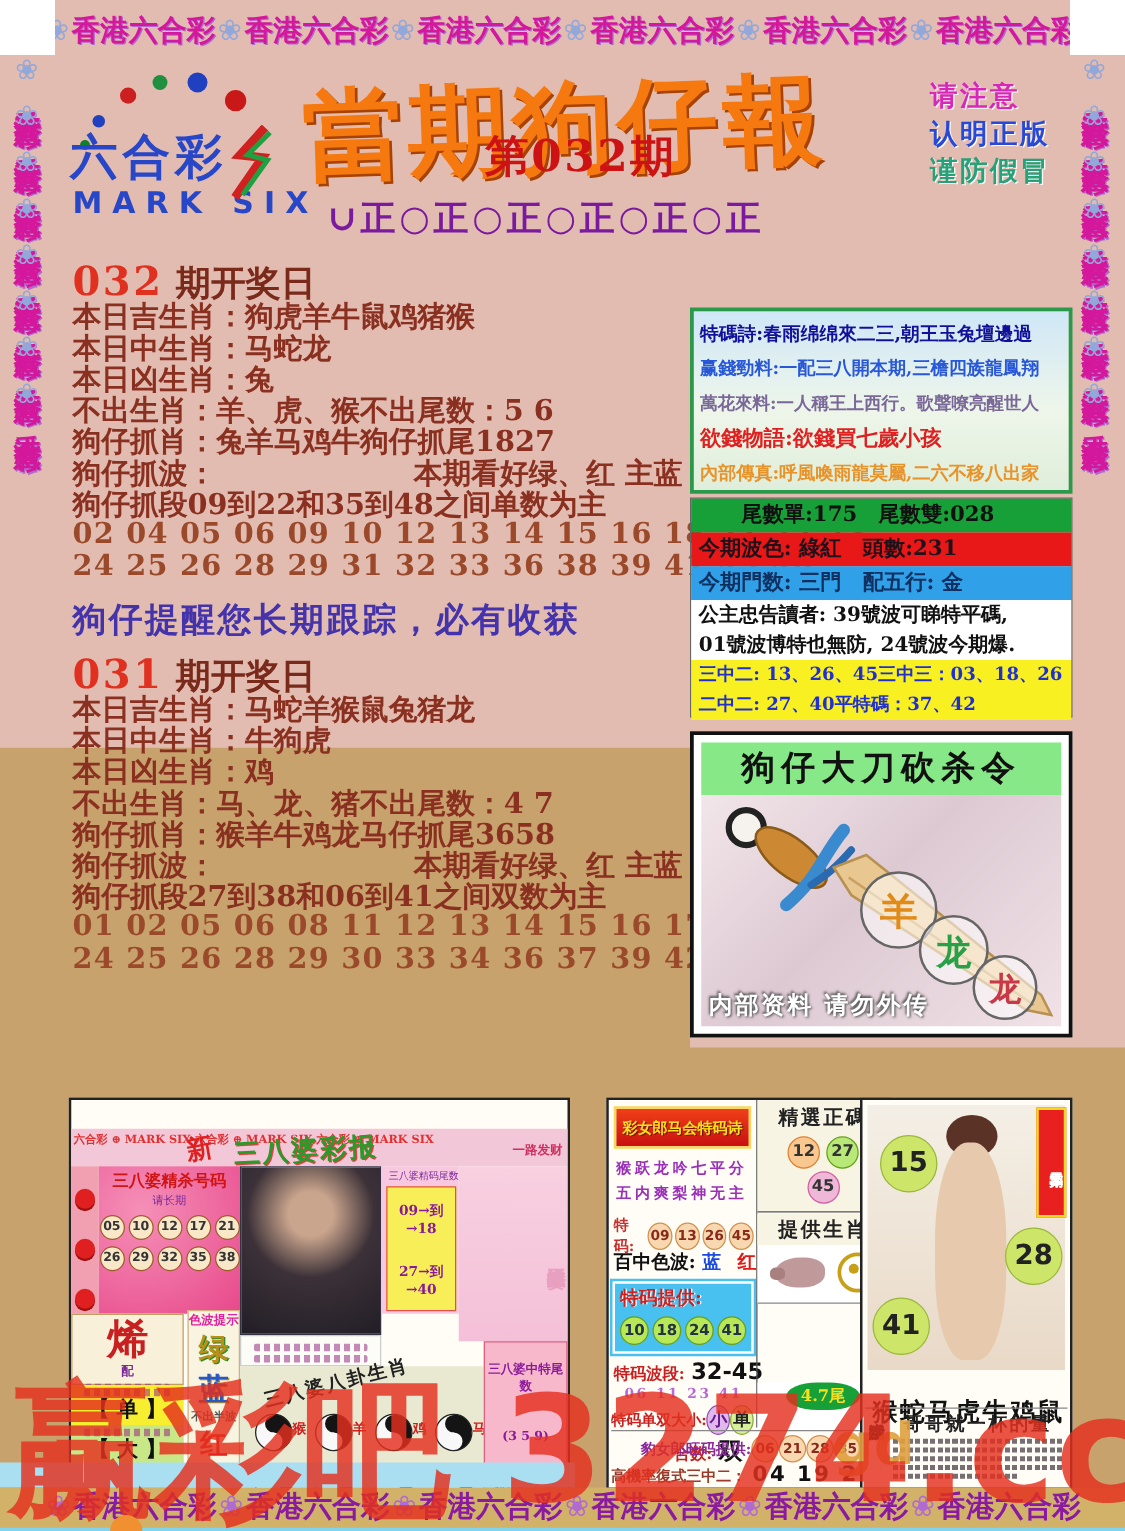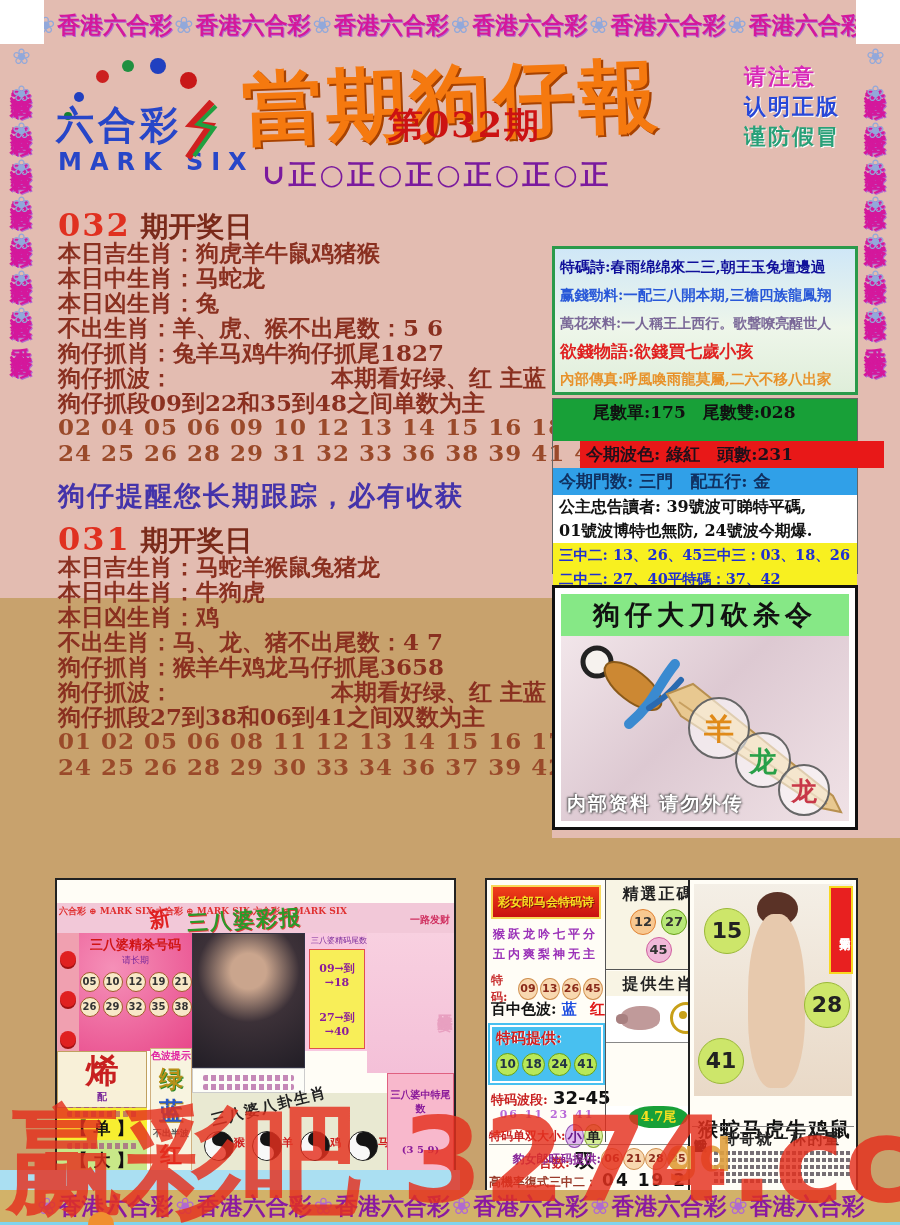--- a/index.html
+++ b/index.html
@@ -48,22 +48,22 @@
   #reminder{left:58px;top:478px;color:#4433aa;font-size:27px;font-weight:bold;letter-spacing:2px;}
   
   #poem-box{left:552px;top:246px;width:306px;height:149px;border:3px solid #2a9a4a;
     background:linear-gradient(180deg,#cfe7f7 0%,#eef6ea 55%,#dfeeda 100%);padding:4px 5px;box-sizing:border-box;}
   #poem-box div{white-space:nowrap;line-height:28px;font-weight:bold;}
   .pl1{font-size:15px;color:#10109a;} .pl2{font-size:14.5px;color:#2858d8;}
   .pl3{font-size:14px;color:#7a6898;} .pl4{font-size:17px;color:#e02020;} .pl5{font-size:14.5px;color:#e8922a;}
   
   #info-box{left:552px;top:398px;width:306px;height:176px;border:1px solid #666;box-sizing:border-box;}
   .irow{width:100%;box-sizing:border-box;padding:0 6px;font-weight:bold;white-space:nowrap;}
-  .irow.g{background:#18a038;color:#111;height:42px;line-height:27px;font-size:17px;padding-left:40px;}
-  .irow.r{background:#e81818;color:#20101a;height:27px;line-height:27px;font-size:17px;margin-left:27px;}
+  .irow.g{background:#18a038;color:#111;height:27px;line-height:27px;font-size:17px;padding-left:40px;}
+  .irow.r{background:#e81818;color:#20101a;height:27px;line-height:27px;font-size:17px;}
   .irow.b{background:#30a0e8;color:#103060;height:27px;line-height:27px;font-size:17px;}
   .irow.w{background:#ffffff;color:#111;height:24px;line-height:24px;font-size:16px;}
   .irow.y{background:#f8f020;color:#2030d0;height:24px;line-height:24px;font-size:14.5px;}
   
   #knife-box{left:552px;top:585px;width:306px;height:245px;border:3px solid #111;background:#fff;box-sizing:border-box;padding:6px;}
   #knife-title{background:#86e886;text-align:center;font-size:27px;font-weight:bold;color:#111;
     letter-spacing:5px;height:42px;line-height:42px;}
   #knife-body{position:relative;width:100%;height:185px;
     background:linear-gradient(135deg,#f2e6ea 0%,#ddc9d2 45%,#f0e2e6 100%);}
   #knife-note{position:absolute;left:6px;bottom:4px;color:#fff;font-size:19px;font-weight:bold;
@@ -315,21 +315,21 @@
       <div class="lantern" style="top:98px;"></div>
       <div class="lantern" style="top:158px;"></div>
     </div>
     <div class="lp" id="lp-jingsha">
       <div class="t">三八婆精杀号码</div>
       <div class="s">请长期</div>
       <div class="numrow">
         <span class="ncirc">05</span>
         <span class="ncirc">10</span>
         <span class="ncirc">12</span>
-        <span class="ncirc">19</span>
+        <span class="ncirc">17</span>
         <span class="ncirc">21</span>
       </div>
       <div class="numrow">
         <span class="ncirc">26</span>
         <span class="ncirc">29</span>
         <span class="ncirc">32</span>
         <span class="ncirc">35</span>
         <span class="ncirc">38</span>
       </div>
     </div>

